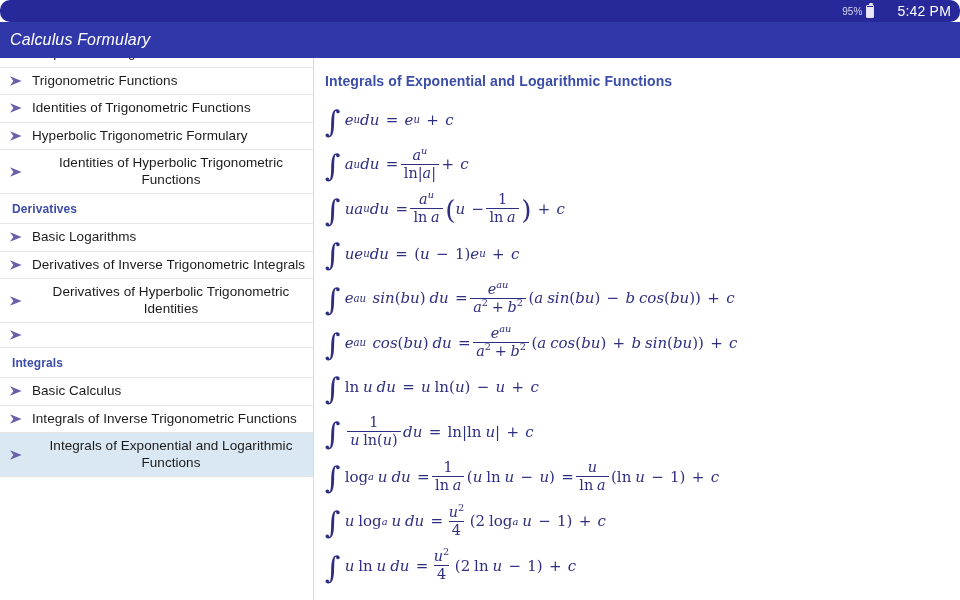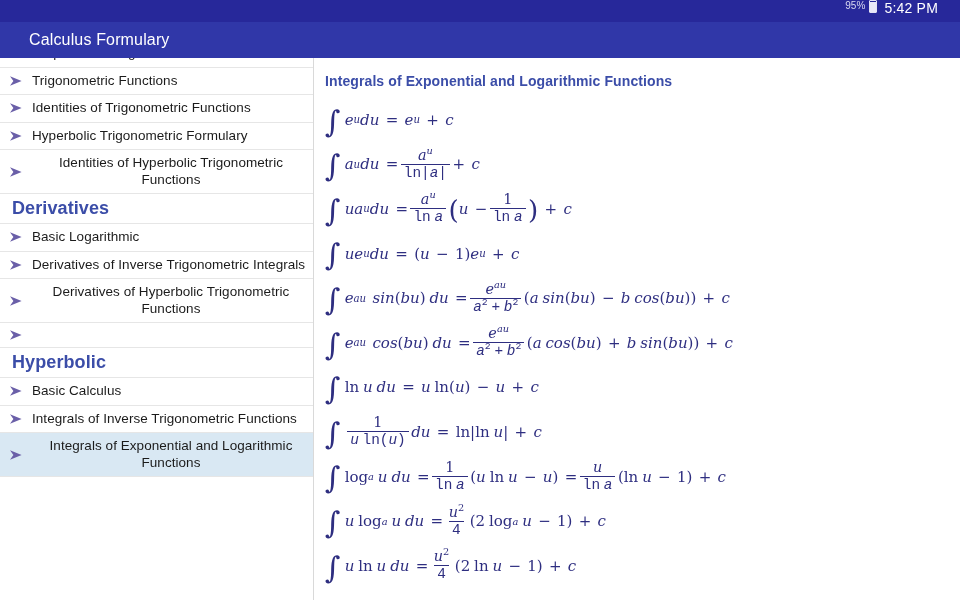--- a/index.html
+++ b/index.html
@@ -20,24 +20,25 @@
   }
 
   
   .status-bar {
     position: absolute;
     top: 0; left: 0;
     width: 960px;
     height: 22px;
     background: #27289a;
     display: flex;
-    align-items: flex-start;
+    align-items: center;
     justify-content: flex-end;
-    padding-right: 22px;
+    padding-right: 9px;
     color: #ffffff;
+    border-radius: 10px;
   }
   .status-battery-pct {
     font-size: 10px;
     letter-spacing: 0.1px;
     color: #d8d9f0;
     margin-right: 4px;
   }
   .battery-icon {
     width: 8px;
     height: 13px;
@@ -52,32 +53,34 @@
     position: absolute;
     top: -3px; left: 2px;
     width: 4px; height: 2px;
     background: #e3e3f5;
     border-radius: 1px 1px 0 0;
   }
   .status-time {
     font-size: 14px;
     color: #ffffff;
     letter-spacing: 0.2px;
+    margin-left: 16px;
   }
 
   
   .app-header {
     position: absolute;
     top: 22px; left: 0;
     width: 960px;
     height: 36px;
     background: #3037a8;
     display: flex;
     align-items: center;
-    padding-left: 29px;
+    padding-left: 10px;
+    font-style: italic;
   }
   .app-title {
     color: #ffffff;
     font-size: 16px;
     letter-spacing: 0.15px;
   }
 
   
   .content-area {
     position: absolute;
@@ -133,21 +136,21 @@
 
   .section-header {
     display: flex;
     align-items: center;
     height: 30px;
     padding: 2px 10px 2px 12px;
     border-bottom: 1px solid #e6e6e6;
     background: #ffffff;
   }
   .section-header .section-title {
-    font-size: 18px;
+    font-size: 12px;
     font-weight: bold;
     color: #3b4da8;
     letter-spacing: 0.1px;
   }
 
   
   .main-panel {
     position: relative;
     width: 639px;
     height: 542px;
@@ -225,21 +228,20 @@
     padding: 0 3px 1px 3px;
     font-size: 0.96em;
     line-height: 1.05;
   }
   .frac .den {
     display: block;
     padding: 1px 3px 0 3px;
     font-size: 0.96em;
     line-height: 1.05;
     border-top: 1px solid #2e2e80;
-    font-family: Liberation Mono, monospace;
   }
   .paren-big {
     font-size: 1.75em;
     line-height: 0;
     position: relative;
     top: 0.02em;
     font-style: normal;
   }
 </style>
 </head>
@@ -303,47 +305,47 @@
           </div>
           <div class="section-header">
             <span class="section-title">Derivatives</span>
           </div>
           <div class="nav-item">
             <span class="arrow-icon">
               <svg width="18" height="14" viewBox="0 0 18 14">
                 <path d="M2 2.2 L13.6 7 L2 11.8 L5.4 7 Z" fill="#6a5fa8"></path>
               </svg>
             </span>
-            <span class="nav-label">Basic Logarithmic</span>
+            <span class="nav-label">Basic Logarithms</span>
           </div>
           <div class="nav-item">
             <span class="arrow-icon">
               <svg width="18" height="14" viewBox="0 0 18 14">
                 <path d="M2 2.2 L13.6 7 L2 11.8 L5.4 7 Z" fill="#6a5fa8"></path>
               </svg>
             </span>
             <span class="nav-label">Derivatives of Inverse Trigonometric Integrals</span>
           </div>
           <div class="nav-item">
             <span class="arrow-icon">
               <svg width="18" height="14" viewBox="0 0 18 14">
                 <path d="M2 2.2 L13.6 7 L2 11.8 L5.4 7 Z" fill="#6a5fa8"></path>
               </svg>
             </span>
-            <span class="nav-label">Derivatives of Hyperbolic Trigonometric Functions</span>
+            <span class="nav-label">Derivatives of Hyperbolic Trigonometric Identities</span>
           </div>
           <div class="nav-item">
             <span class="arrow-icon">
               <svg width="18" height="14" viewBox="0 0 18 14">
                 <path d="M2 2.2 L13.6 7 L2 11.8 L5.4 7 Z" fill="#6a5fa8"></path>
               </svg>
             </span>
           </div>
           <div class="section-header">
-            <span class="section-title">Hyperbolic</span>
+            <span class="section-title">Integrals</span>
           </div>
           <div class="nav-item">
             <span class="arrow-icon">
               <svg width="18" height="14" viewBox="0 0 18 14">
                 <path d="M2 2.2 L13.6 7 L2 11.8 L5.4 7 Z" fill="#6a5fa8"></path>
               </svg>
             </span>
             <span class="nav-label">Basic Calculus</span>
           </div>
           <div class="nav-item">

